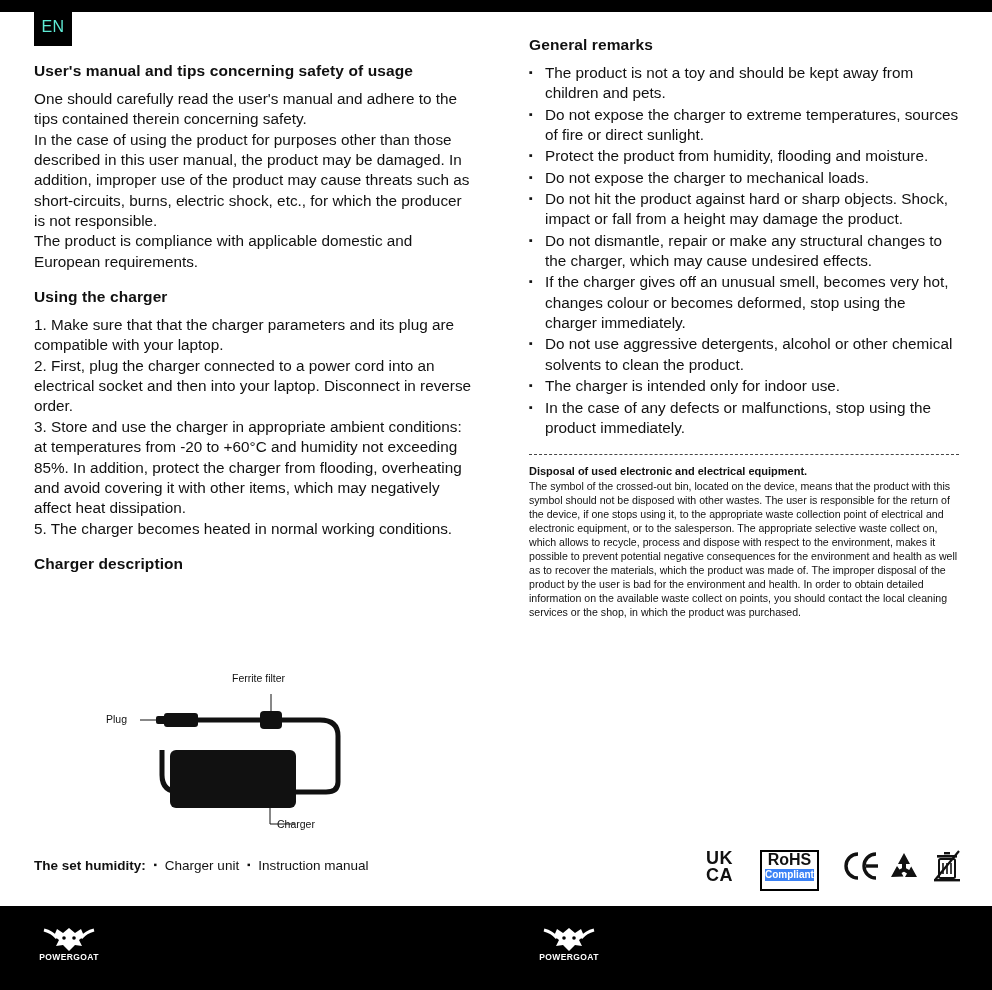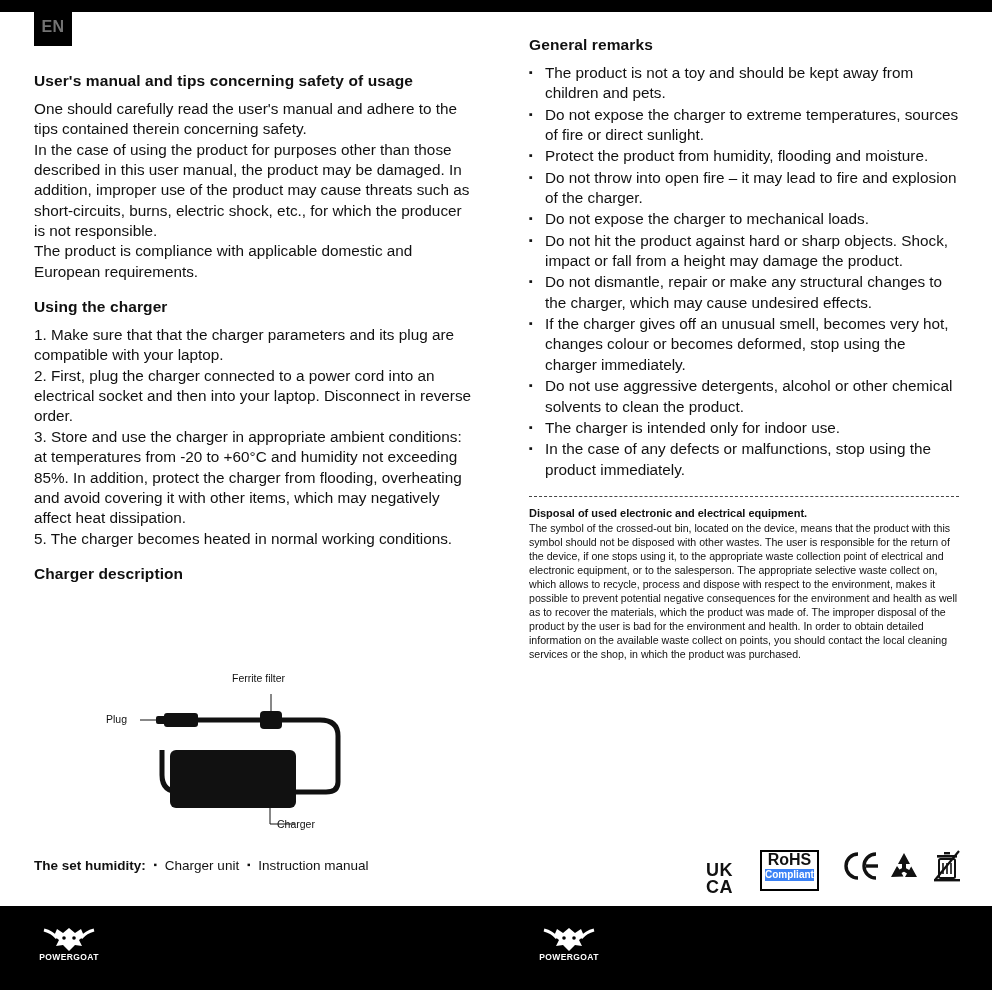--- a/index.html
+++ b/index.html
@@ -29,36 +29,35 @@
     width: 992px; height: 84px;
     background: #000000;
   }
 
   
   .lang-badge {
     position: absolute;
     left: 34px; top: 8px;
     width: 38px; height: 38px;
     background: #000000;
-    color: #737373;
+    color: #5eead4;
     display: flex;
     align-items: center;
     justify-content: center;
     font-size: 16px;
-    font-weight: bold;
+    font-weight: normal;
     letter-spacing: 0.5px;
     text-align: center;
   }
 
   
   .col-left {
     position: absolute;
     left: 34px; top: 62px;
     width: 440px;
-    margin-top: 10px;
   }
   .col-right {
     position: absolute;
     left: 529px; top: 36px;
     width: 430px;
   }
 
   h2.sec {
     font-size: 15.5px;
     font-weight: bold;
@@ -138,21 +137,21 @@
   .set-includes b { font-weight: bold; }
   .set-includes .sep { font-size: 10px; vertical-align: 2px; margin: 0 4px; }
 
   
   .marks {
     position: absolute;
     left: 700px; top: 848px;
     width: 260px; height: 46px;
   }
   .mark-ukca {
-    position: absolute; left: 6px; top: 14px;
+    position: absolute; left: 6px; top: 2px;
     font-size: 18px; font-weight: bold; line-height: 0.96;
     letter-spacing: 0.5px;
   }
   .mark-rohs {
     position: absolute; left: 60px; top: 2px;
     border: 2px solid #000;
     text-align: center;
     padding: 0 3px 8px 3px;
   }
   .mark-rohs .r1 { font-size: 16px; font-weight: bold; line-height: 1.05; }
@@ -250,21 +249,20 @@
 </div>
 
 <div class="col-right">
 
   <h2 class="sec">General remarks</h2>
 
   <ul class="bullets">
     <li>The product is not a toy and should be kept away from children and pets.</li>
     <li>Do not expose the charger to extreme temperatures, sources of fire or direct sunlight.</li>
     <li>Protect the product from humidity, flooding and moisture.</li>
-    <li>Do not throw into open fire – it may lead to fire and explosion of the charger.</li>
     <li>Do not expose the charger to mechanical loads.</li>
     <li>Do not hit the product against hard or sharp objects. Shock, impact or fall from a height may damage the product.</li>
     <li>Do not dismantle, repair or make any structural changes to the charger, which may cause undesired effects.</li>
     <li>If the charger gives off an unusual smell, becomes very hot, changes colour or becomes deformed, stop using the charger immediately.</li>
     <li>Do not use aggressive detergents, alcohol or other chemical solvents to clean the product.</li>
     <li>The charger is intended only for indoor use.</li>
     <li>In the case of any defects or malfunctions, stop using the product immediately.</li>
   </ul>
 
   <div class="divider"></div>

